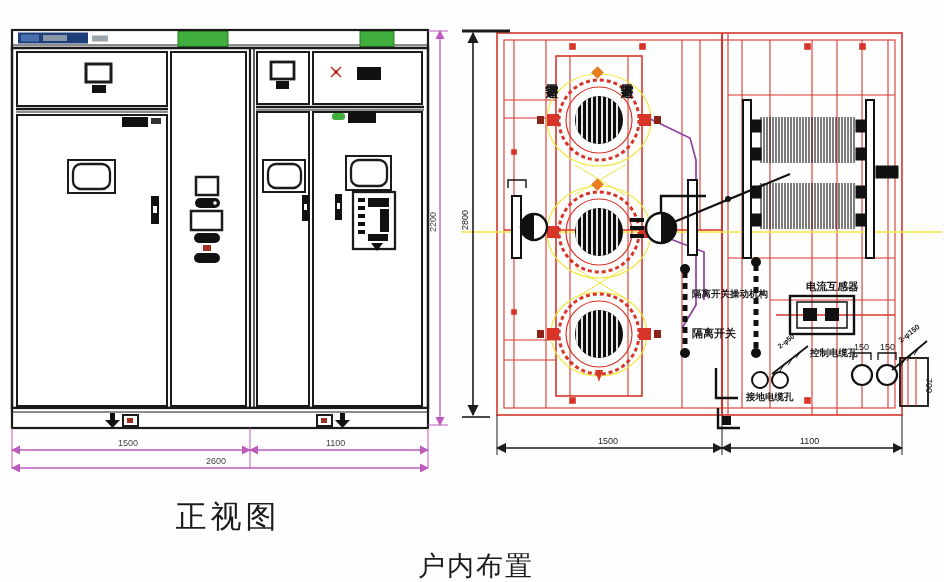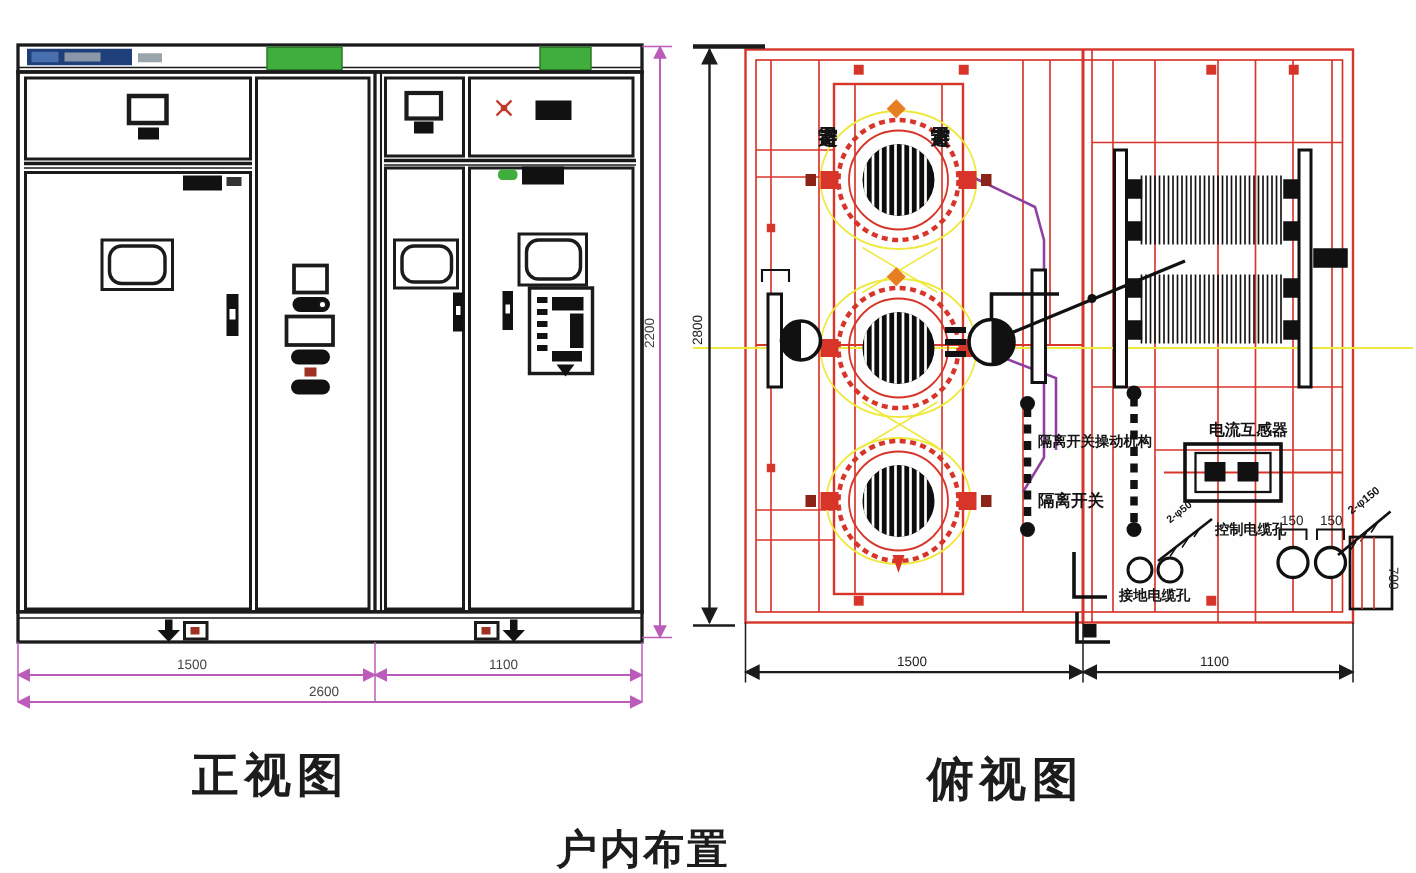--- a/index.html
+++ b/index.html
@@ -1,20 +1,20 @@
 <!DOCTYPE html>
 <html><head>
 <meta charset="utf-8">
 <style>
   html,body{margin:0;padding:0;background:#fff;}
   #stage{position:relative;width:944px;height:582px;background:#fefefe;overflow:hidden;
          font-family:"Liberation Sans", sans-serif;}
   svg{position:absolute;top:0;}
-  .title{position:absolute;color:#1c1c1c;
-         font-family:"Liberation Serif", serif;font-weight:700;letter-spacing:4px;}
+  .title{position:absolute;text-align:center;color:#1c1c1c;
+         font-family:"Liberation Serif", serif;font-weight:400;letter-spacing:4px;}
   #front-title{left:128px;top:496px;width:200px;font-size:31px;}
   #top-title{left:618px;top:499px;width:200px;font-size:31px;}
   #caption{left:371px;top:548px;width:210px;font-size:27px;letter-spacing:2px;}
   text{font-family:"Liberation Sans", sans-serif;fill:#333;}
   .dimtxt{font-size:9px;fill:#444;}
   .dimtxtB{font-size:9px;fill:#222;}
   .lbl{font-weight:bold;fill:#141414;}
 </style>
 </head>
 <body>
@@ -467,15 +467,14 @@
     <line x1="262" y1="415" x2="262" y2="455" stroke-width="1"></line>
     <line x1="442" y1="415" x2="442" y2="455" stroke-width="1"></line>
     <line x1="37" y1="448" x2="262" y2="448" stroke-width="1.5" marker-start="url(#ab)" marker-end="url(#ab)"></line>
     <line x1="262" y1="448" x2="442" y2="448" stroke-width="1.5" marker-start="url(#ab)" marker-end="url(#ab)"></line>
     <text class="dimtxtB" x="138" y="444" stroke="none">1500</text>
     <text class="dimtxtB" x="340" y="444" stroke="none">1100</text>
   </g>
 </svg>
 
 <div id="front-title" class="title">正视图</div>
-<div id="top-title" class="title">俯视图</div>
 <div id="caption" class="title">户内布置</div>
 </div>
 
 </body></html>

